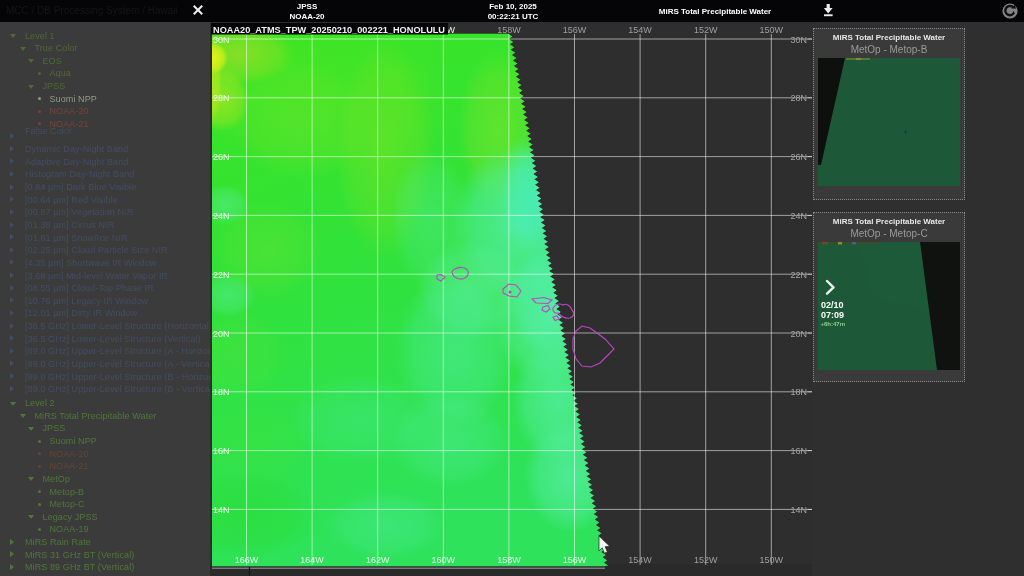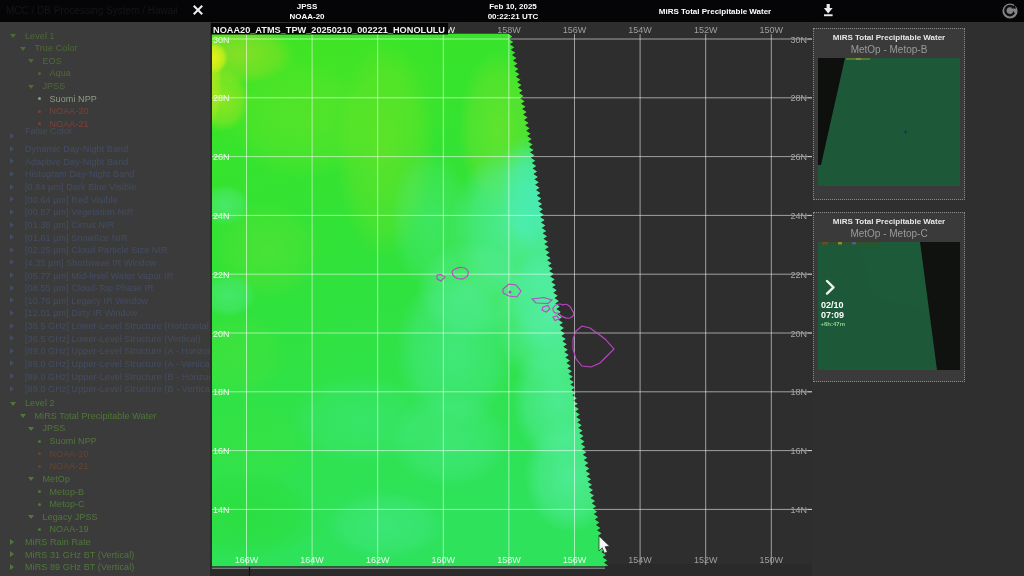--- a/index.html
+++ b/index.html
@@ -56,21 +56,21 @@
     <span class="ti" style="left:25px;top:185.3px;color:#434d63">[00.87 µm] Vegetation NIR</span>
     <span class="tr" style="left:10px;top:199.5px;border-left-color:#434d63"></span>
     <span class="ti" style="left:25px;top:198.0px;color:#434d63">[01.38 µm] Cirrus NIR</span>
     <span class="tr" style="left:10px;top:212.1px;border-left-color:#434d63"></span>
     <span class="ti" style="left:25px;top:210.6px;color:#434d63">[01.61 µm] Snow/Ice NIR</span>
     <span class="tr" style="left:10px;top:224.7px;border-left-color:#434d63"></span>
     <span class="ti" style="left:25px;top:223.2px;color:#434d63">[02.25 µm] Cloud Particle Size NIR</span>
     <span class="tr" style="left:10px;top:237.3px;border-left-color:#434d63"></span>
     <span class="ti" style="left:25px;top:235.8px;color:#434d63">[4.35 µm] Shortwave IR Window</span>
     <span class="tr" style="left:10px;top:250.0px;border-left-color:#434d63"></span>
-    <span class="ti" style="left:25px;top:248.5px;color:#434d63">[05.77 µm] Mid-level Water Vapor IR</span>
+    <span class="ti" style="left:25px;top:248.5px;color:#434d63">[3.68 µm] Mid-level Water Vapor IR</span>
     <span class="tr" style="left:10px;top:262.6px;border-left-color:#434d63"></span>
     <span class="ti" style="left:25px;top:261.1px;color:#434d63">[08.55 µm] Cloud-Top Phase IR</span>
     <span class="tr" style="left:10px;top:275.2px;border-left-color:#434d63"></span>
     <span class="ti" style="left:25px;top:273.7px;color:#434d63">[10.76 µm] Legacy IR Window</span>
     <span class="tr" style="left:10px;top:287.9px;border-left-color:#434d63"></span>
     <span class="ti" style="left:25px;top:286.4px;color:#434d63">[12.01 µm] Dirty IR Window</span>
     <span class="tr" style="left:10px;top:300.5px;border-left-color:#434d63"></span>
     <span class="ti" style="left:25px;top:299.0px;color:#434d63">[36.5 GHz] Lower-Level Structure (Horizontal)</span>
     <span class="tr" style="left:10px;top:313.1px;border-left-color:#434d63"></span>
     <span class="ti" style="left:25px;top:311.6px;color:#434d63">[36.5 GHz] Lower-Level Structure (Vertical)</span>

